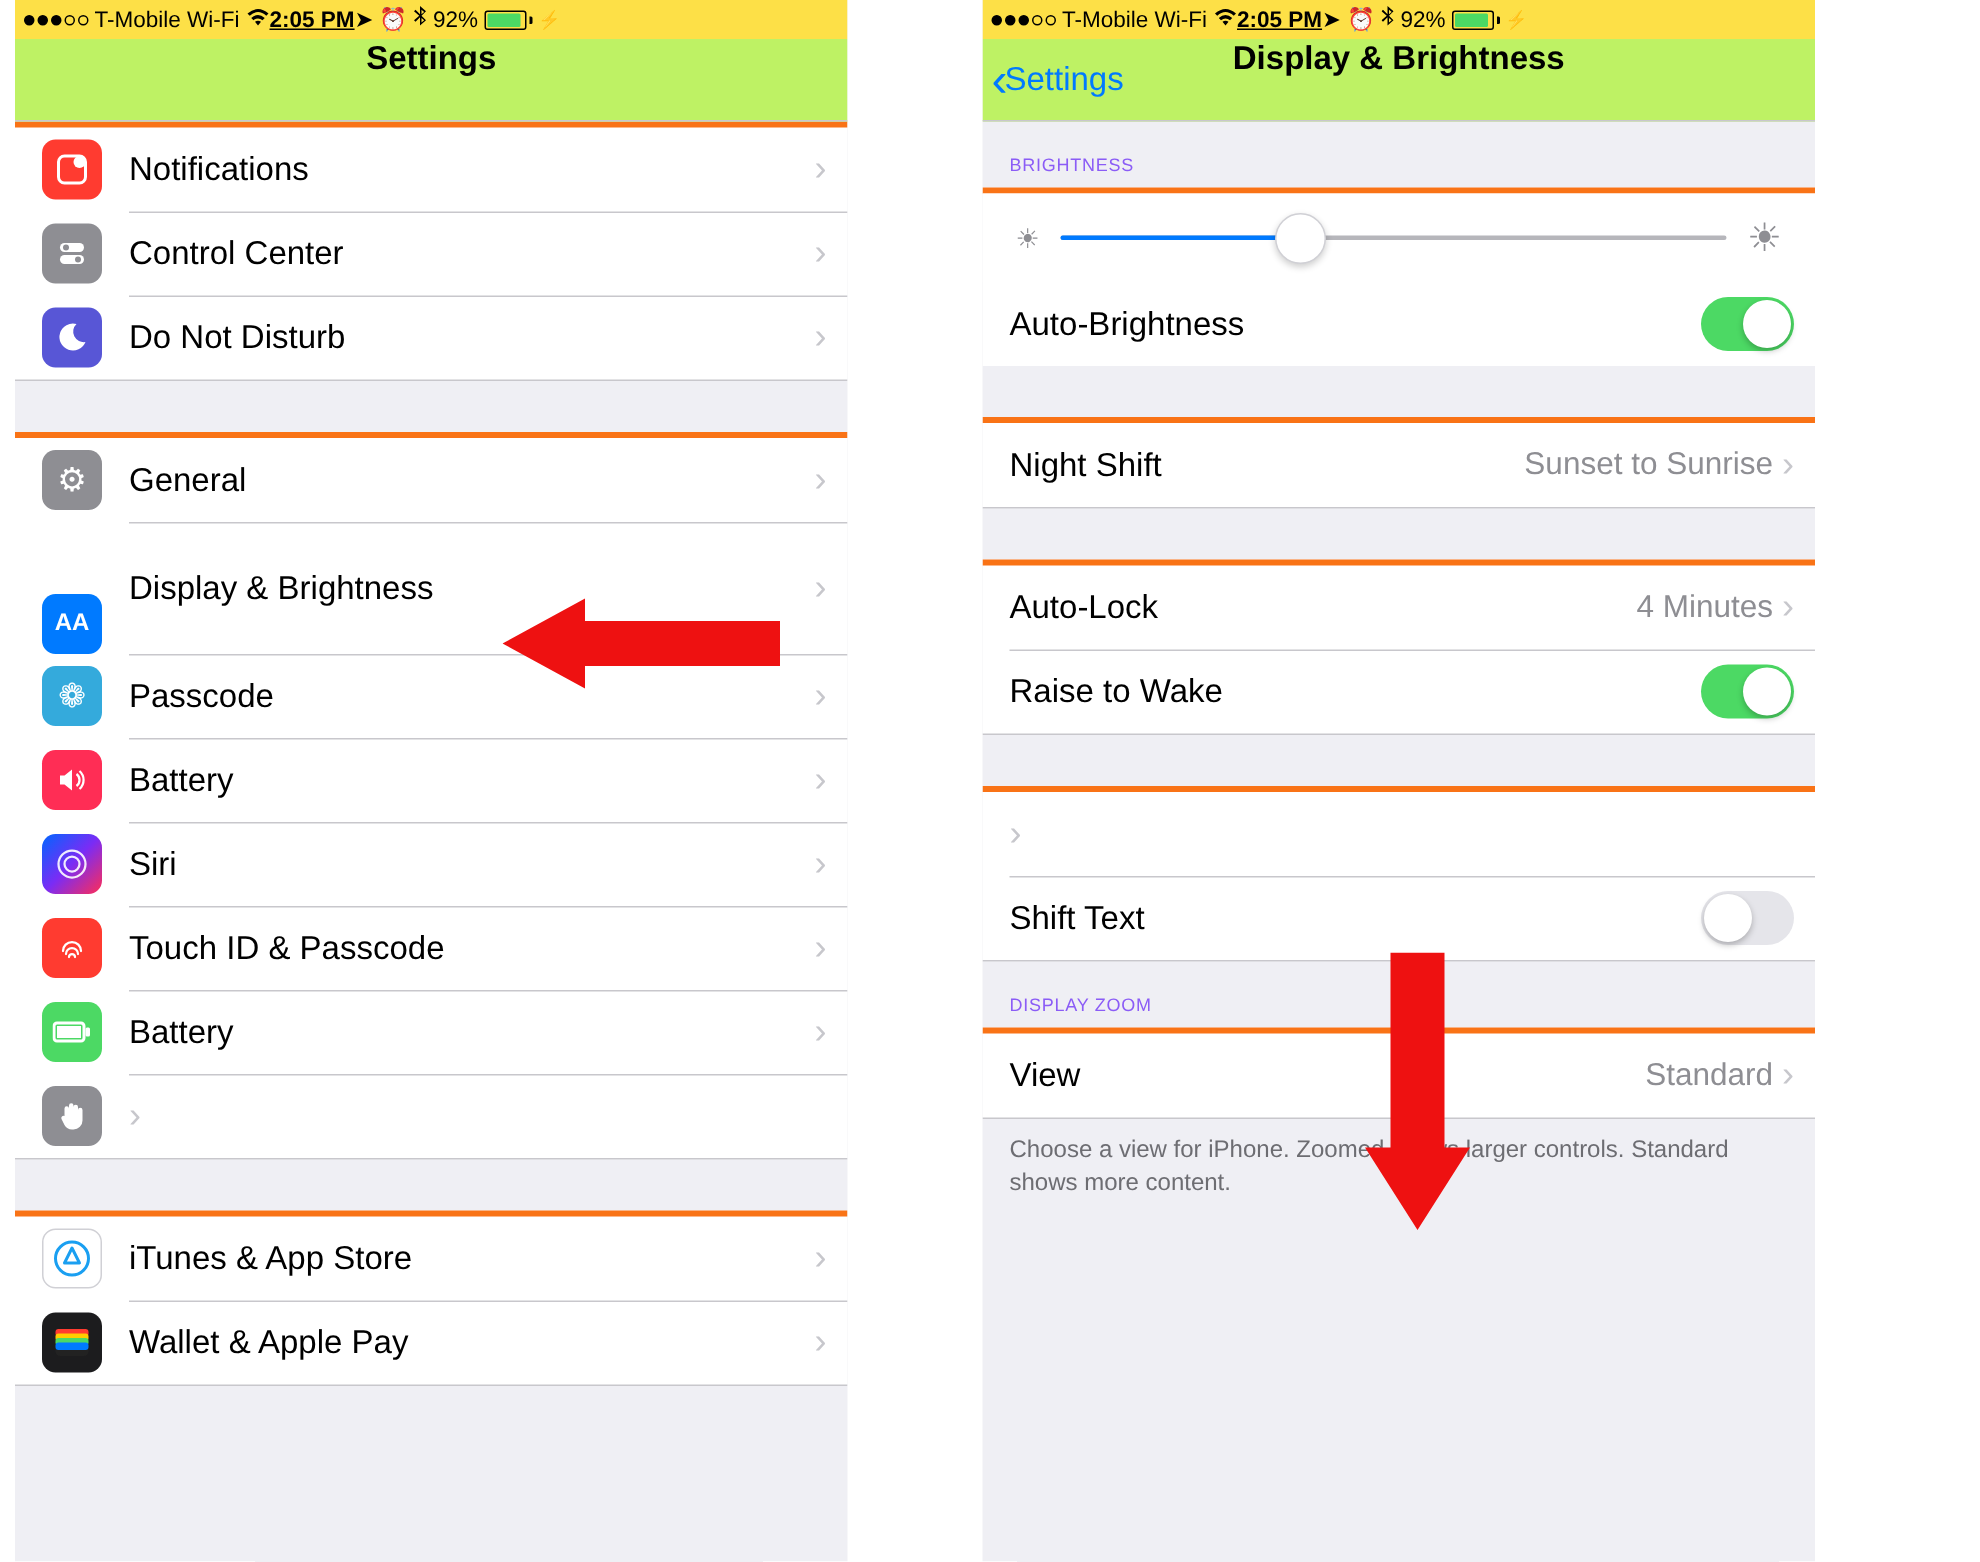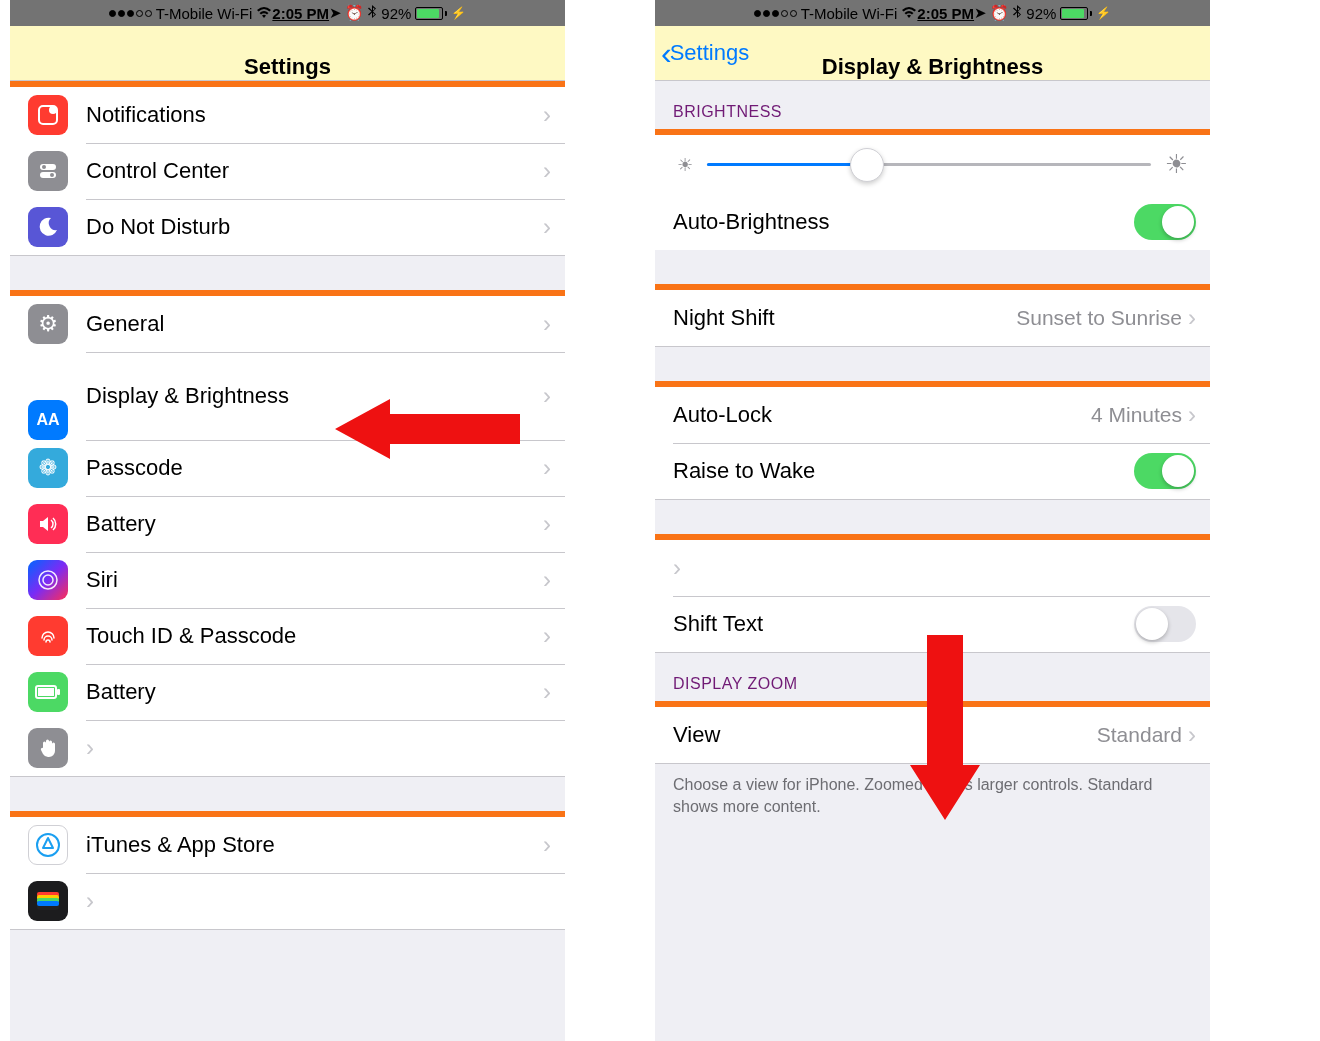--- a/index.html
+++ b/index.html
@@ -14,24 +14,24 @@
   }
   .phone {
     width: 555px;
     background: #efeff4;
     position: relative;
     overflow: hidden;
   }
   
   .status-bar {
     height: 26px;
-    background: #737373;
+    background: #fde047;
     display: flex;
     align-items: center;
-    justify-content: center;
+    justify-content: flex-start;
     padding: 0 6px;
     font-size: 15px;
     color: #000;
   }
   .status-left, .status-right { display: flex; align-items: center; gap: 4px; }
   .status-center { font-weight: 600; text-decoration: underline; }
   .signal-dots { display: flex; gap: 2px; }
   .signal-dots .dot { width: 7px; height: 7px; border-radius: 50%; border: 1px solid #000; }
   .signal-dots .dot.filled { background: #000; }
   .wifi-icon { font-size: 15px; }
@@ -41,51 +41,51 @@
   .battery-body {
     width: 28px; height: 13px; border: 1px solid #000; border-radius: 2px;
     position: relative; display: flex; align-items: center; padding: 1px;
   }
   .battery-fill { height: 100%; background: #4cd964; border-radius: 1px; }
   .battery-tip { width: 2px; height: 5px; background: #000; border-radius: 0 1px 1px 0; }
   .bolt { font-size: 12px; }
   
   .nav-bar {
     height: 55px;
-    background: #fef9c3;
+    background: #bef264;
     border-bottom: 1px solid #c8c7cc;
     display: flex;
-    align-items: flex-end;
+    align-items: flex-start;
     justify-content: center;
     position: relative;
   }
   .nav-title { font-size: 22px; font-weight: 600; color: #000; }
   .nav-back {
     position: absolute; left: 6px; top: 0; bottom: 0;
     display: flex; align-items: center; color: #007aff; font-size: 22px;
     cursor: pointer;
   }
   .nav-back .chev { font-size: 32px; font-weight: 300; margin-right: -2px; }
   
   .section-header {
     padding: 22px 18px 8px;
-    font-size: 16px;
-    color: #701a75;
+    font-size: 12px;
+    color: #8b5cf6;
     text-transform: uppercase;
     letter-spacing: 0.5px;
   }
   .section-footer {
     padding: 10px 18px 18px;
     font-size: 16px;
     color: #6d6d72;
     line-height: 1.35;
   }
   .group {
     background: #fff;
-    border-top: 6px solid #f97316;
+    border-top: 4px solid #f97316;
     border-bottom: 1px solid #c8c7cc;
   }
   .row {
     display: flex;
     align-items: center;
     min-height: 56px;
     padding: 0 14px 0 18px;
     position: relative;
     cursor: pointer;
   }
@@ -331,20 +331,21 @@
     <div class="row">
       <div class="icon bg-black">
           <svg width="26" height="22" viewBox="0 0 26 22">
             <rect x="2" y="4" width="22" height="16" rx="3" fill="#222"></rect>
             <rect x="2" y="2" width="22" height="5" rx="2" fill="#ff3b30"></rect>
             <rect x="2" y="5" width="22" height="5" rx="2" fill="#ffcc00"></rect>
             <rect x="2" y="8" width="22" height="5" rx="2" fill="#4cd964"></rect>
             <rect x="2" y="11" width="22" height="5" rx="2" fill="#007aff"></rect>
           </svg>
         </div>
+      <div class="label">Wallet &amp; Apple Pay</div>
       <div class="chevron">›</div>
     </div>
   </div>
 
   <div class="arrow-annot arrow-right" style="left:325px; top:394px;">
     <svg width="185" height="70" viewBox="0 0 185 70">
       <polygon points="0,35 55,5 55,20 185,20 185,50 55,50 55,65" fill="#e11"></polygon>
     </svg>
   </div>
 </div>

